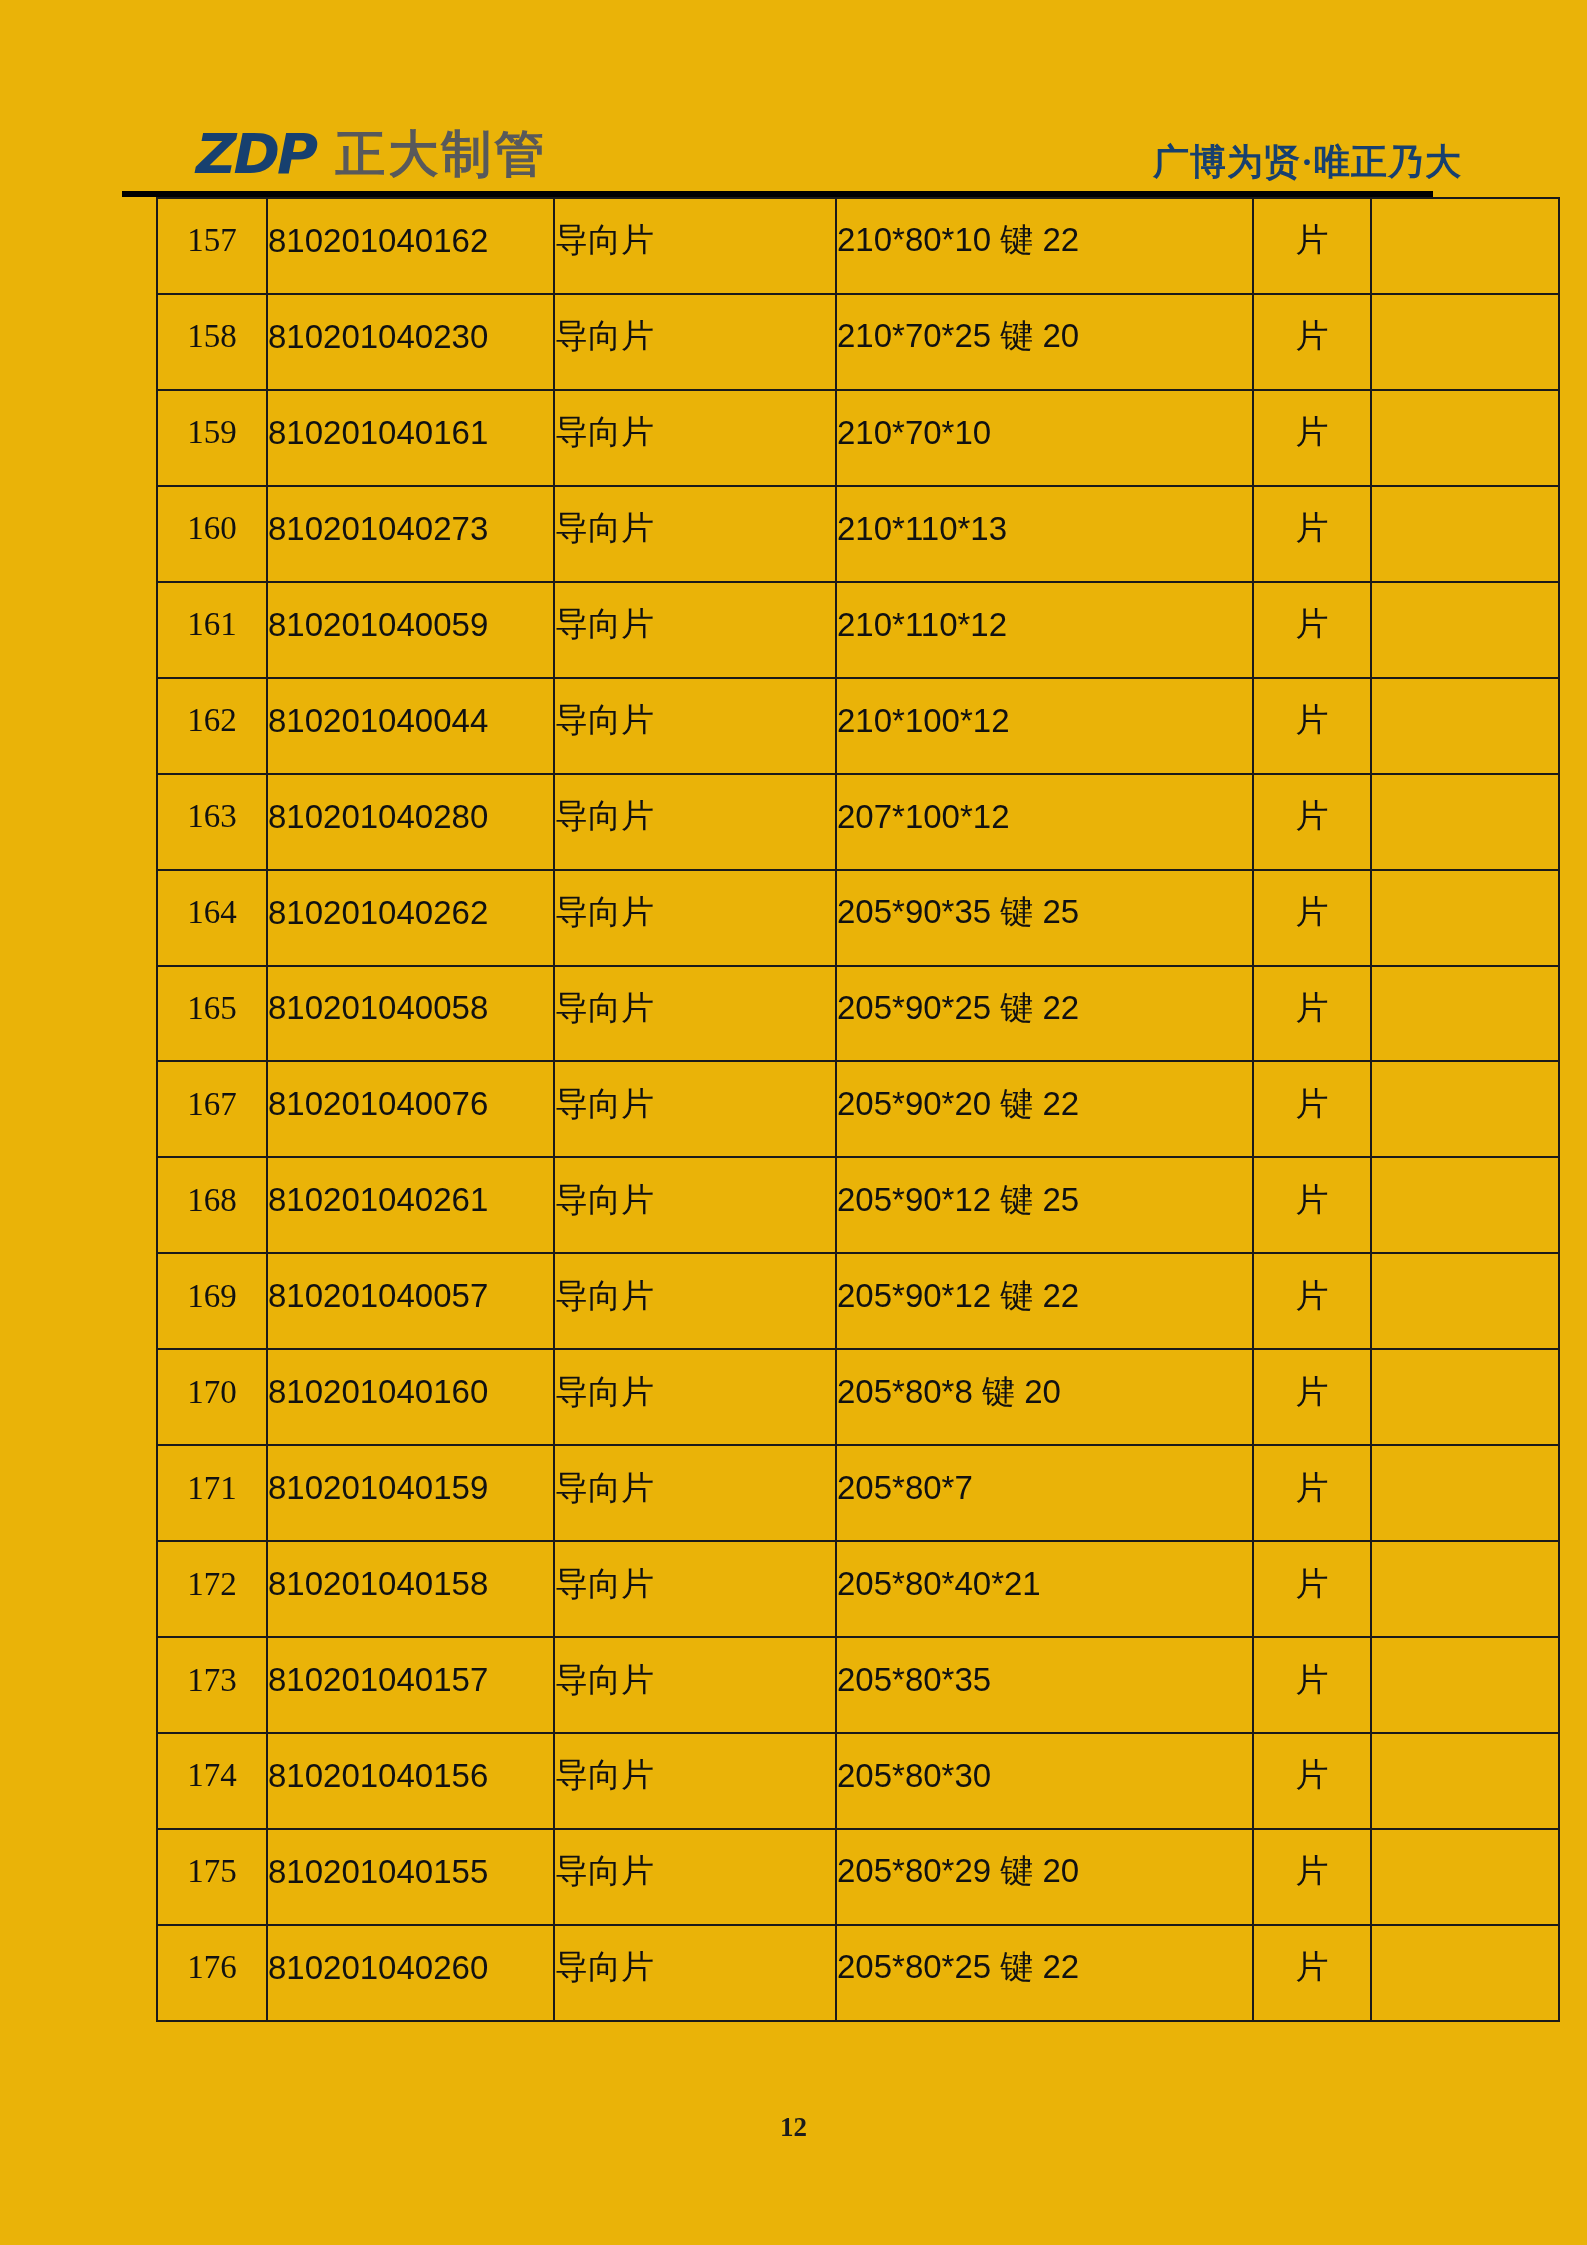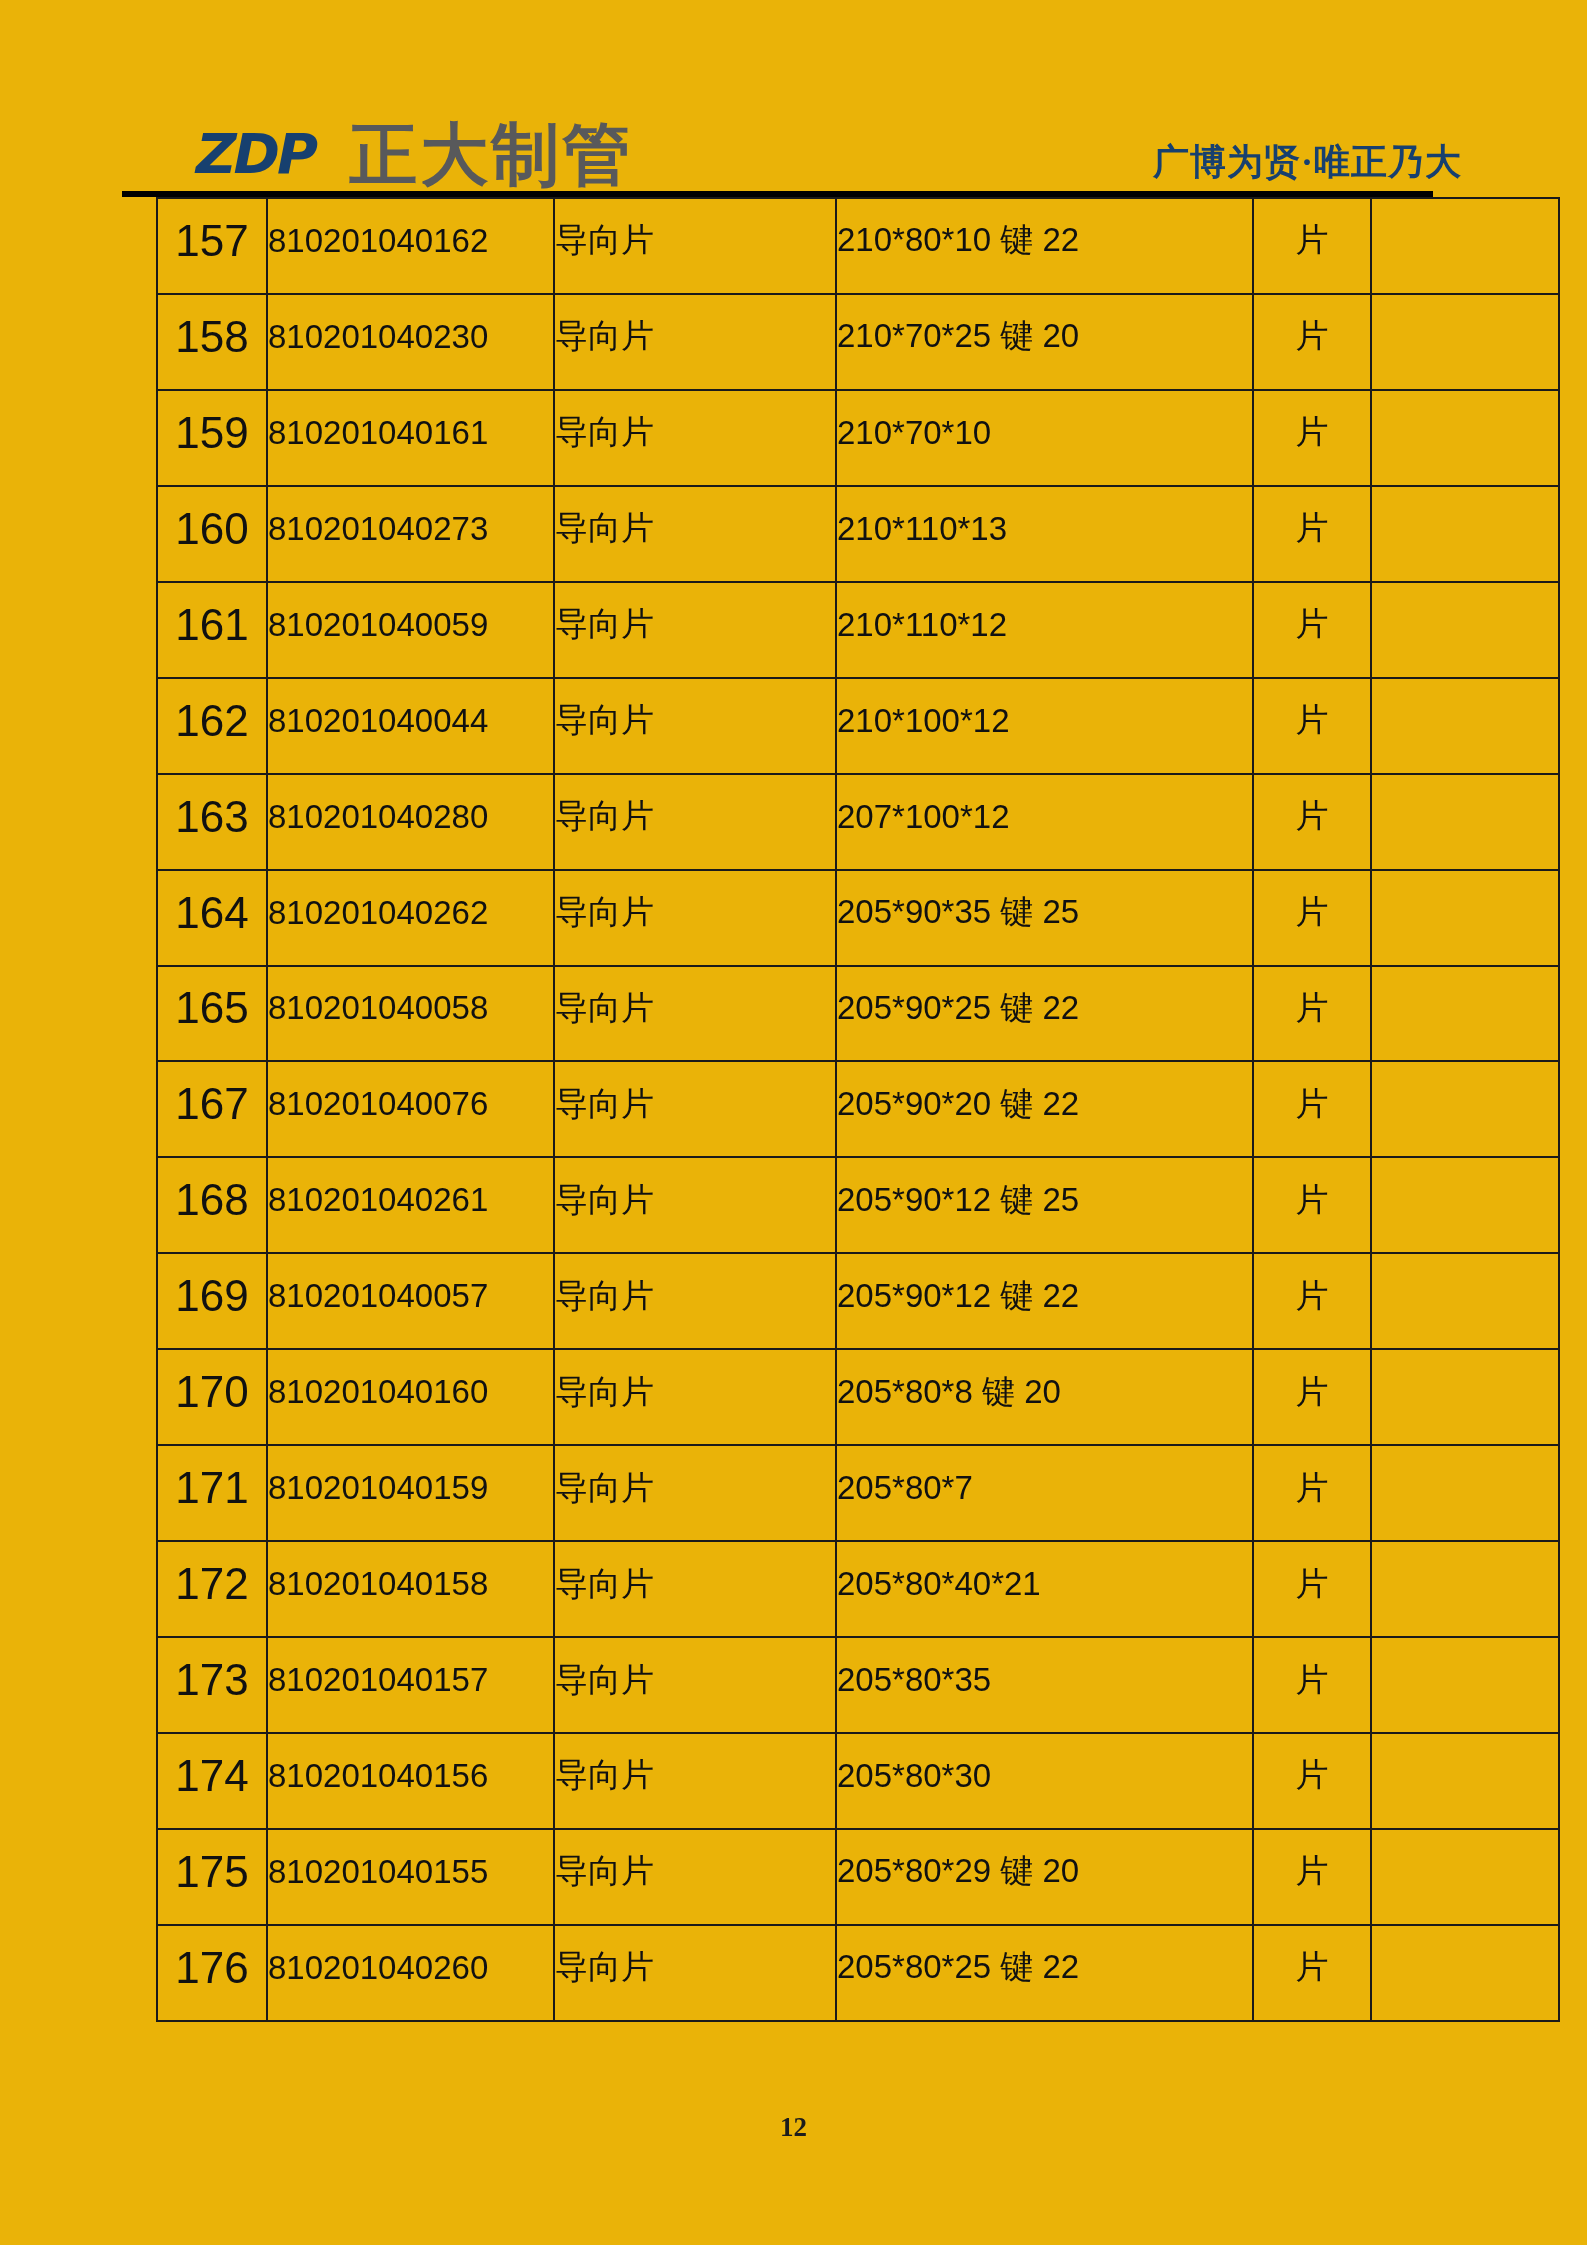--- a/index.html
+++ b/index.html
@@ -28,23 +28,23 @@
   .logo-zdp {
     font-family: "DejaVu Sans", "Liberation Sans", sans-serif;
     font-weight: 900;
     font-style: italic;
     font-size: 56px;
     line-height: 56px;
     letter-spacing: -3px;
     color: #17406F;
   }
   .logo-cn {
-    margin-left: 34px;
+    margin-left: 20px;
     font-weight: 700;
-    font-size: 68px;
+    font-size: 50px;
     line-height: 56px;
     letter-spacing: 3px;
     color: #58595B;
   }
   .slogan {
     position: absolute;
     right: 125px;
     top: 142px;
     font-family: "Liberation Serif", "DejaVu Serif", serif;
     font-weight: 700;
@@ -75,22 +75,22 @@
   table.parts td {
     border: 2px solid #1a1a1a;
     vertical-align: middle;
     padding: 0 0 10px 0;
     overflow: hidden;
     white-space: nowrap;
     color: #111111;
   }
   td.c-no {
     text-align: center;
-    font-family: Liberation Sans, sans-serif;
-    font-size: 44px;
+    font-family: Liberation Serif, serif;
+    font-size: 33px;
     color: #1c1c1c;
   }
   td.c-code {
     padding-left: 13px;
     font-size: 33px;
     font-family: "Liberation Sans", "DejaVu Sans", sans-serif;
   }
   td.c-name, td.c-spec {
     padding-left: 13px;
     font-size: 33px;

